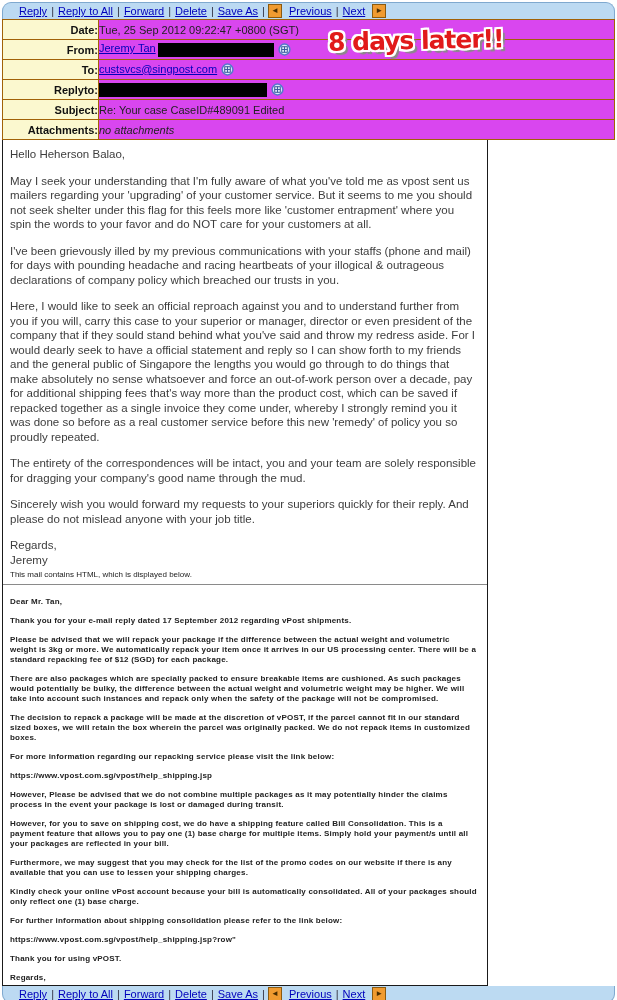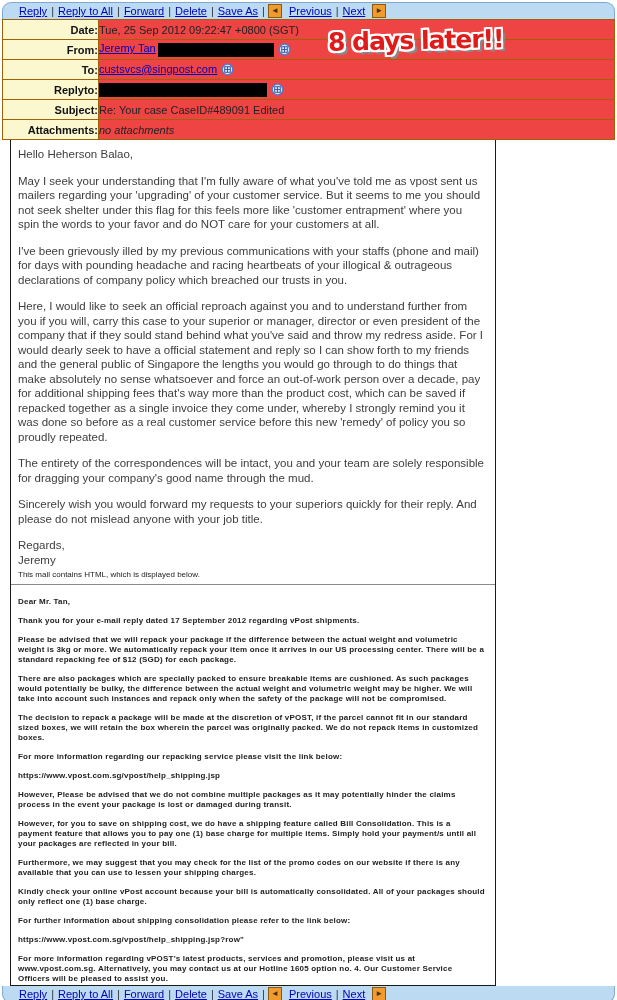--- a/index.html
+++ b/index.html
@@ -26,21 +26,21 @@
     color:#4a2d00; font-size:8px; line-height:1; margin:0 3px; cursor:pointer;
   }
 
   
   table.headers { border-collapse:collapse; width:613px; margin:0 2px; table-layout:fixed; }
   table.headers td {
     border:1px solid #a16207; font-size:11px; height:17px;
     padding:1px 0; vertical-align:middle; white-space:nowrap; overflow:hidden;
   }
   td.hlabel { background:#fbf8cf; font-weight:bold; text-align:right; width:95px; color:#111; }
-  td.hvalue { background:#ef4444; color:#222; }
+  td.hvalue { background:#d946ef; color:#222; }
   td.hvalue a { color:#0000bb; text-decoration:underline; cursor:pointer;margin-top:43px; }
   .redact { display:inline-block; background:#000; height:14px; vertical-align:middle; }
   .redact.from-box { width:116px; margin-left:2px; }
   .redact.replyto-box { width:168px; }
   .ab-icon { display:inline-block; width:13px; height:13px; vertical-align:middle; margin-left:4px; cursor:pointer; }
   .italic { font-style:italic; color:#333; }
 
   
   .annotation {
     position:absolute; left:328px; top:24px; z-index:6;
@@ -49,21 +49,21 @@
     text-shadow:
       -2px -2px 0 #fff, 0 -2px 0 #fff, 2px -2px 0 #fff,
       -2px 0 0 #fff, 2px 0 0 #fff,
       -2px 2px 0 #fff, 0 2px 0 #fff, 2px 2px 0 #fff,
       4px 4px 1px #8a8a8a;
     white-space:nowrap; pointer-events:none;
   }
 
   
   .mail-body {
-    margin:0 10px; width:486px; height:846px; box-sizing:border-box;
+    margin:0 2px; width:486px; height:846px; box-sizing:border-box;
     border:1px solid #1a1a1a; border-top:none; background:#fff;
     padding:7px 9px 0 7px; overflow:hidden;
   }
   .msg p { margin:0 0 12px 0; font-size:11.5px; line-height:14.5px; color:#3d3d3d; }
   .msg p.tight { margin:0; }
   .notice { font-size:8px; line-height:10px; font-weight:normal; color:#222; margin:3px 0 4px 0; }
   .rule { border:none; border-top:1px solid #8a8a8a; margin:4px -9px 12px -7px; }
   .quoted p { margin:0 0 9px 0; font-size:8px; line-height:10px; font-weight:bold; color:#222; letter-spacing:0.2px; }
   .quoted p.sigline { margin:0 0 2px 0;padding-left:15px; }
 </style>
@@ -161,21 +161,20 @@
       <p>There are also packages which are specially packed to ensure breakable items are cushioned. As such packages would potentially be bulky, the difference between the actual weight and volumetric weight may be higher. We will take into account such instances and repack only when the safety of the package will not be compromised.</p>
       <p>The decision to repack a package will be made at the discretion of vPOST, if the parcel cannot fit in our standard sized boxes, we will retain the box wherein the parcel was originally packed. We do not repack items in customized boxes.</p>
       <p>For more information regarding our repacking service please visit the link below:</p>
       <p>https://www.vpost.com.sg/vpost/help_shipping.jsp</p>
       <p>However, Please be advised that we do not combine multiple packages as it may potentially hinder the claims process in the event your package is lost or damaged during transit.</p>
       <p>However, for you to save on shipping cost, we do have a shipping feature called Bill Consolidation. This is a payment feature that allows you to pay one (1) base charge for multiple items. Simply hold your payment/s until all your packages are reflected in your bill.</p>
       <p>Furthermore, we may suggest that you may check for the list of the promo codes on our website if there is any available that you can use to lessen your shipping charges.</p>
       <p>Kindly check your online vPost account because your bill is automatically consolidated. All of your packages should only reflect one (1) base charge.</p>
       <p>For further information about shipping consolidation please refer to the link below:</p>
       <p>https://www.vpost.com.sg/vpost/help_shipping.jsp?row"</p>
-      <p>For more information regarding vPOST's latest products, services and promotion, please visit us at www.vpost.com.sg. Alternatively, you may contact us at our Hotline 1605 option no. 4. Our Customer Service Officers will be pleased to assist you.</p>
       <p>Thank you for using vPOST.</p>
       <p>Regards,</p>
       <p class="sigline">Heherson Balao</p>
       <p class="sigline">Customer Care Officer</p>
       <p class="sigline">Customer Care &amp; Excellence</p>
       <p class="sigline">Singapore Post Limited</p>
     </div>
   </div>
 
   <div class="toolbar bottom">

